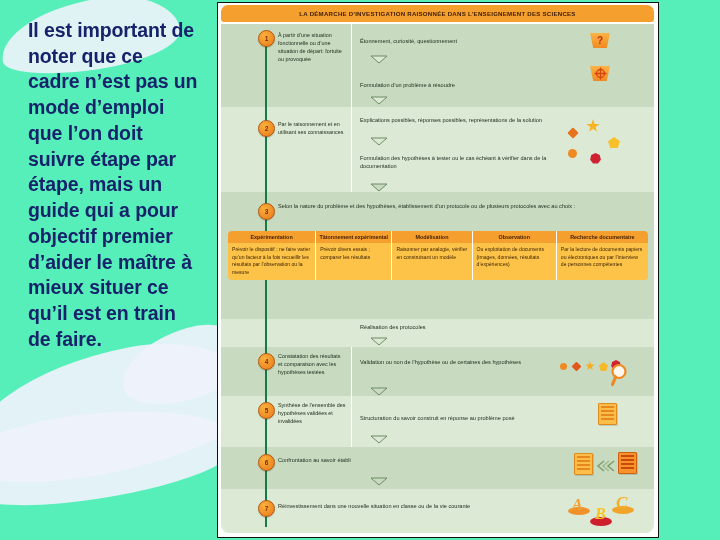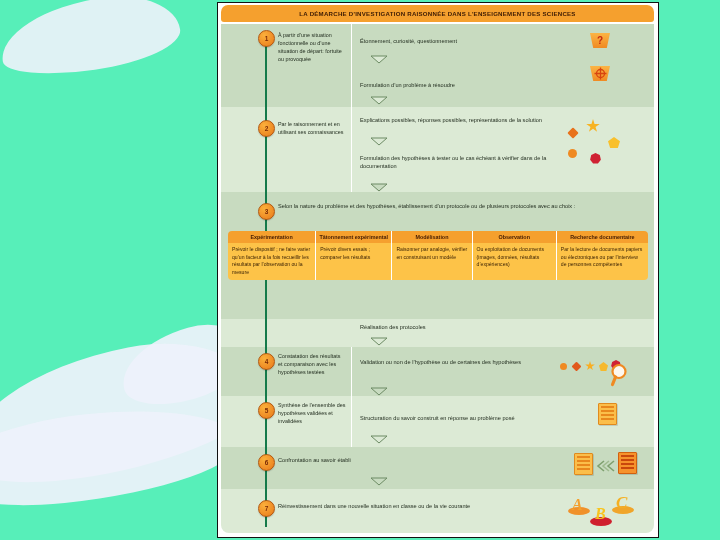--- a/index.html
+++ b/index.html
@@ -148,20 +148,21 @@
 
 <div id="root">
 
   <div class="bg">
     <div class="wave wave-c"></div>
     <div class="wave wave-a"></div>
     <div class="wave wave-b"></div>
     <div class="wave-r"></div>
   </div>
 
+  <div id="left-text">Il est important de noter que ce cadre n’est pas un mode d’emploi que l’on doit suivre étape par étape, mais un guide qui a pour objectif premier d’aider le maître à mieux situer ce qu’il est en train de faire.</div>
 
   <div id="diagram">
     <div id="diagram-inner">
 
       <div class="band dark" style="top:21px;height:83px;"></div>
       <div class="band light" style="top:104px;height:85px;"></div>
       <div class="band dark" style="top:189px;height:127px;"></div>
       <div class="band light" style="top:316px;height:28px;"></div>
       <div class="band dark" style="top:344px;height:49px;"></div>
       <div class="band light" style="top:393px;height:51px;"></div>

